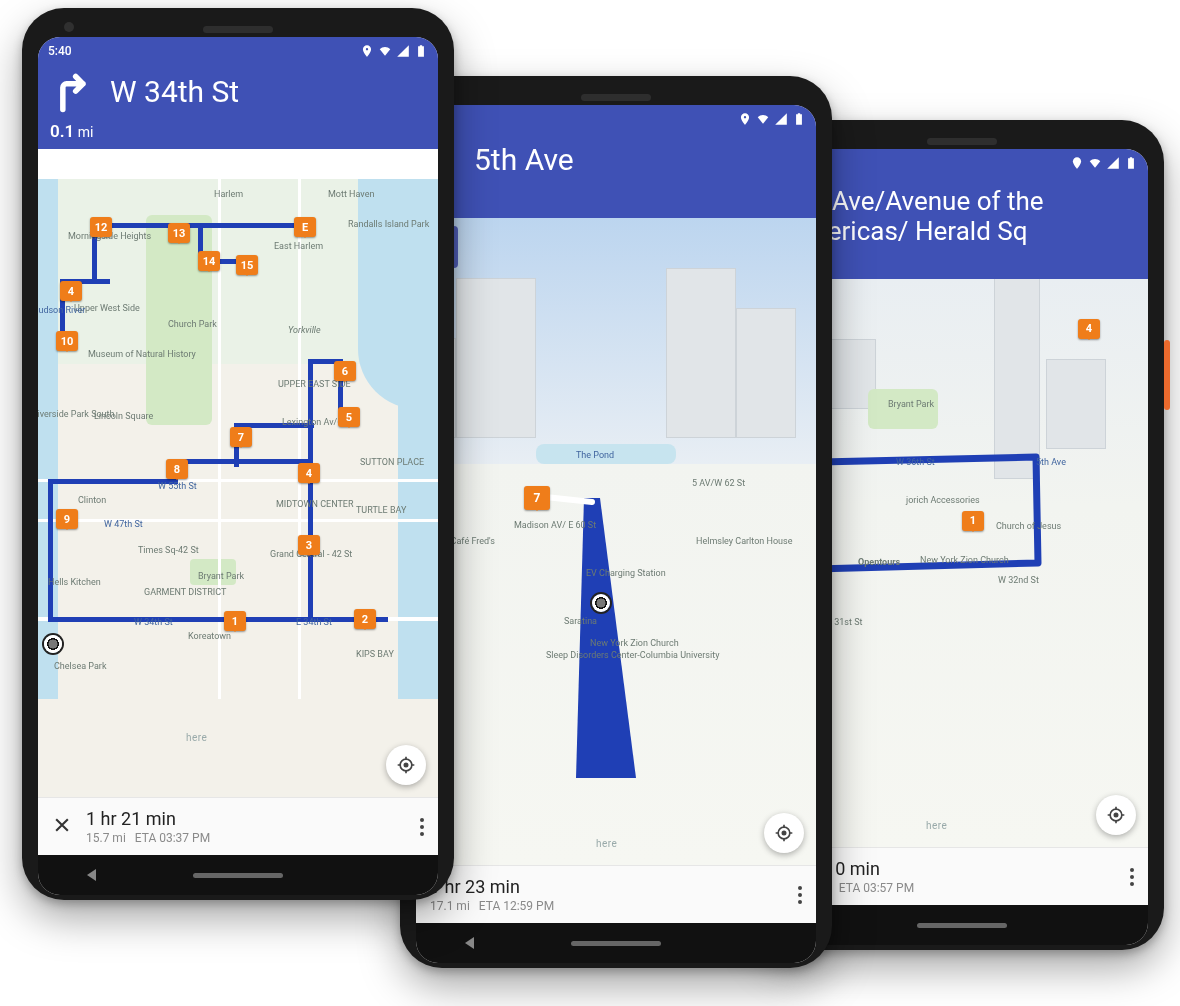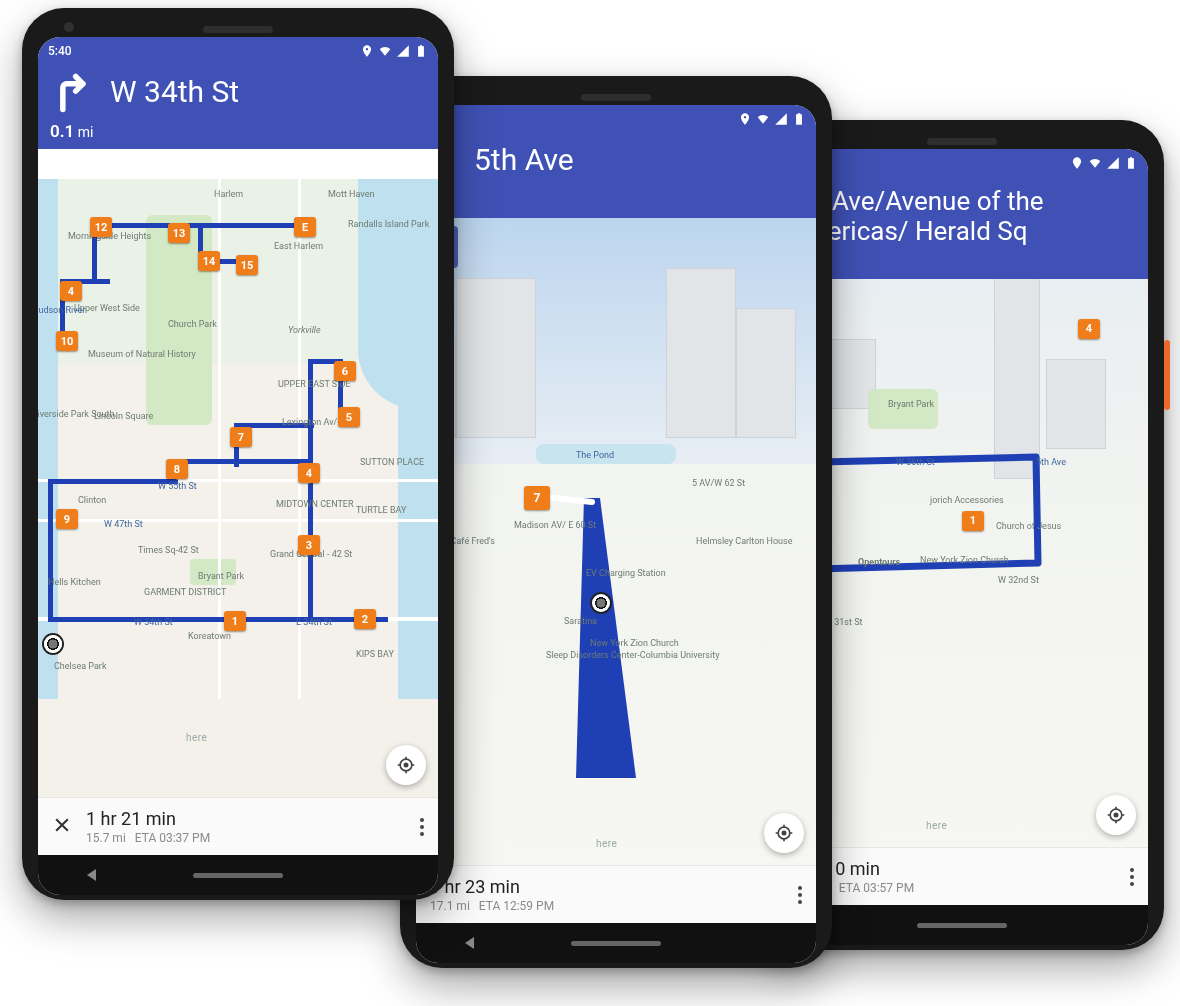--- a/index.html
+++ b/index.html
@@ -442,21 +442,21 @@
         <polyline points="0,184 260,178 262,284 40,290 36,420" stroke="#1f3fb5" stroke-width="7" fill="none" stroke-linejoin="round"></polyline>
         <polyline points="36,420 36,390" stroke="#fff" stroke-width="7" fill="none"></polyline>
         <polyline points="30,396 36,386 42,396" stroke="#fff" stroke-width="6" fill="none" stroke-linejoin="round"></polyline>
       </svg>
 
       <div id="p3labels">
           <div class="lbl" style="left: 112px; top: 120px;">Bryant Park</div>
           <div class="lbl blue" style="left: 120px; top: 178px;">W 36th St</div>
           <div class="lbl blue" style="left: 260px; top: 178px;">5th Ave</div>
           <div class="lbl blue" style="left: 20px; top: 268px;">6th Ave</div>
-          <div class="lbl" style="left: 130px; top: 216px; margin-left: 24px;">jorich Accessories</div>
+          <div class="lbl" style="left: 130px; top: 216px;">jorich Accessories</div>
           <div class="lbl" style="left: 220px; top: 242px;">Church of Jesus</div>
           <div class="lbl" style="left: 82px; top: 278px; font-weight: bold;">Opentours</div>
           <div class="lbl" style="left: 144px; top: 276px;">New York Zion Church</div>
           <div class="lbl" style="left: 222px; top: 296px;">W 32nd St</div>
           <div class="lbl" style="left: 48px; top: 338px;">W 31st St</div>
         </div>
       <div id="p3markers">
           <div class="marker" style="left: 20px; top: 40px;">8</div>
           <div class="marker" style="left: 302px; top: 40px;">4</div>
           <div class="marker" style="left: 186px; top: 232px;">1</div>

